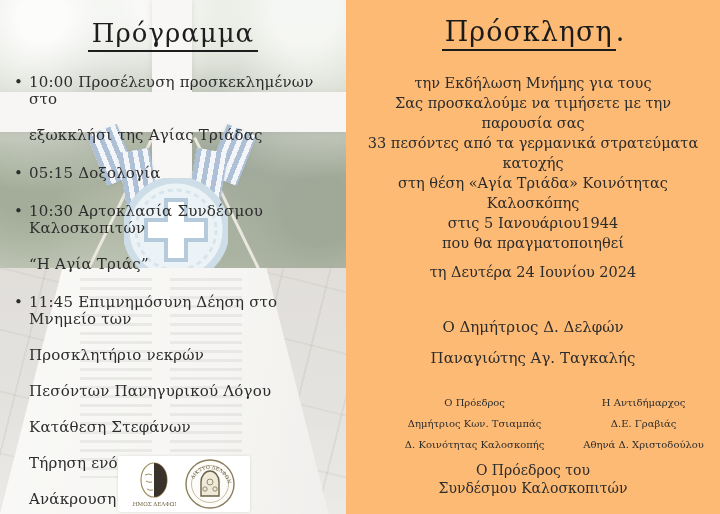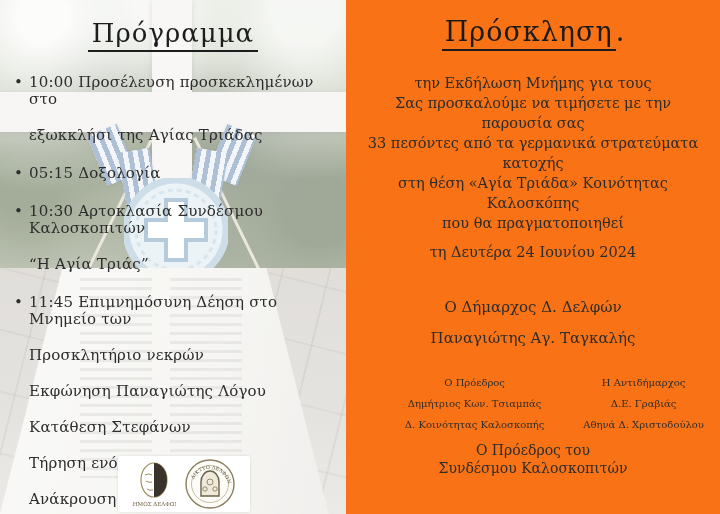--- a/index.html
+++ b/index.html
@@ -41,21 +41,21 @@
   .program-title-row { text-align:center; }
   .program-title { display:inline-block; font-size:26px; letter-spacing:1px; color:#1d1d1d; border-bottom:2px solid #1d1d1d; padding:0 4px 2px 4px; }
   .schedule { margin-top:22px; font-size:15px; color:#2d2d2d; letter-spacing:.2px; }
   .sline { position:relative; padding-left:17px; margin-top:19px; line-height:17px; }
   .sline.bullet::before { content:"•"; position:absolute; left:2px; top:0; font-size:15px; color:#2d2d2d; }
   .sline.group { margin-top:21px; }
 
   .logo-box { position:absolute; z-index:6; left:118px; top:456px; width:132px; height:56px; background:#ffffff; border-radius:2px; display:flex; align-items:center; justify-content:center; gap:8px; box-shadow:0 0 3px rgba(0,0,0,.12); }
 
   
-  .right-panel { flex:1; background:#f97316; text-align:center; padding:16px 12px 0 12px; }
+  .right-panel { flex:1; background:#fdba74; text-align:center; padding:16px 12px 0 12px; }
   .invitation-title-row { margin-bottom:4px; }
   .invitation-title { display:inline-block; font-size:27px; letter-spacing:1px; color:#1b1b1b; border-bottom:2px solid #1b1b1b; padding:0 3px 2px 3px; }
   .title-dot { font-size:27px; color:#1b1b1b; }
   .invite-lines { margin-top:22px; font-size:14.5px; line-height:20px; color:#2c2c2c; }
   .date-line { margin-top:9px; font-size:14.5px; line-height:20px; color:#2c2c2c; }
   .mayor-block { margin-top:35px; font-size:15px; line-height:20px; color:#2c2c2c; }
   .mayor-name { margin-top:11px; }
   .sig-columns { display:flex; margin-top:24px; padding-left:20px; font-size:10px; line-height:21px; color:#2c2c2c;gap:8px; }
   .sig-col-left { width:60%; text-align:center; }
   .sig-col-right { width:40%; text-align:center; }
@@ -101,21 +101,21 @@
         <span class="program-title">Πρόγραμμα</span>
       </div>
       <div class="schedule">
         <div class="sline bullet">10:00 Προσέλευση προσκεκλημένων στο</div>
         <div class="sline">εξωκκλήσι της Αγίας Τριάδας</div>
         <div class="sline bullet group">05:15 Δοξολογία</div>
         <div class="sline bullet group">10:30 Αρτοκλασία Συνδέσμου Καλοσκοπιτών</div>
         <div class="sline">“Η Αγία Τριάς”</div>
         <div class="sline bullet group">11:45 Επιμνημόσυνη Δέηση στο Μνημείο των</div>
         <div class="sline">Προσκλητήριο νεκρών</div>
-        <div class="sline">Εκφώνηση Παναγιώτης Λόγου</div>
+        <div class="sline">Πεσόντων Πανηγυρικού Λόγου</div>
         <div class="sline">Κατάθεση Στεφάνων</div>
         <div class="sline">Τήρηση ενός λεπτού σιγής</div>
         <div class="sline">Ανάκρουση Εθνικού Ύμνου</div>
         <div class="sline">Πέρας τελετής</div>
       </div>
     </div>
 
     <div class="logo-box">
       <svg width="44" height="50" viewBox="0 0 44 50">
         <defs>
@@ -148,27 +148,28 @@
   <div class="right-panel">
     <div class="invitation-title-row">
       <span class="invitation-title">Πρόσκληση</span><span class="title-dot">.</span>
     </div>
 
     <div class="invite-lines">
       <div>την Εκδήλωση Μνήμης για τους</div>
       <div>Σας προσκαλούμε να τιμήσετε με την παρουσία σας</div>
       <div>33 πεσόντες από τα γερμανικά στρατεύματα κατοχής</div>
       <div>στη θέση «Αγία Τριάδα» Κοινότητας Καλοσκόπης</div>
+      <div>στις 5 Ιανουάριου1944</div>
       <div>που θα πραγματοποιηθεί</div>
     </div>
 
     <div class="date-line">τη Δευτέρα 24 Ιουνίου 2024</div>
 
     <div class="mayor-block">
-      <div>Ο Δήμαρχος Δ. Δελφών</div>
+      <div>Ο Δημήτριος Δ. Δελφών</div>
       <div class="mayor-name">Παναγιώτης Αγ. Ταγκαλής</div>
     </div>
 
     <div class="sig-columns">
       <div class="sig-col-left">
         <div>Ο Πρόεδρος</div>
         <div>Δημήτριος Κων. Τσιαμπάς</div>
         <div>Δ. Κοινότητας Καλοσκοπής</div>
       </div>
       <div class="sig-col-right">

